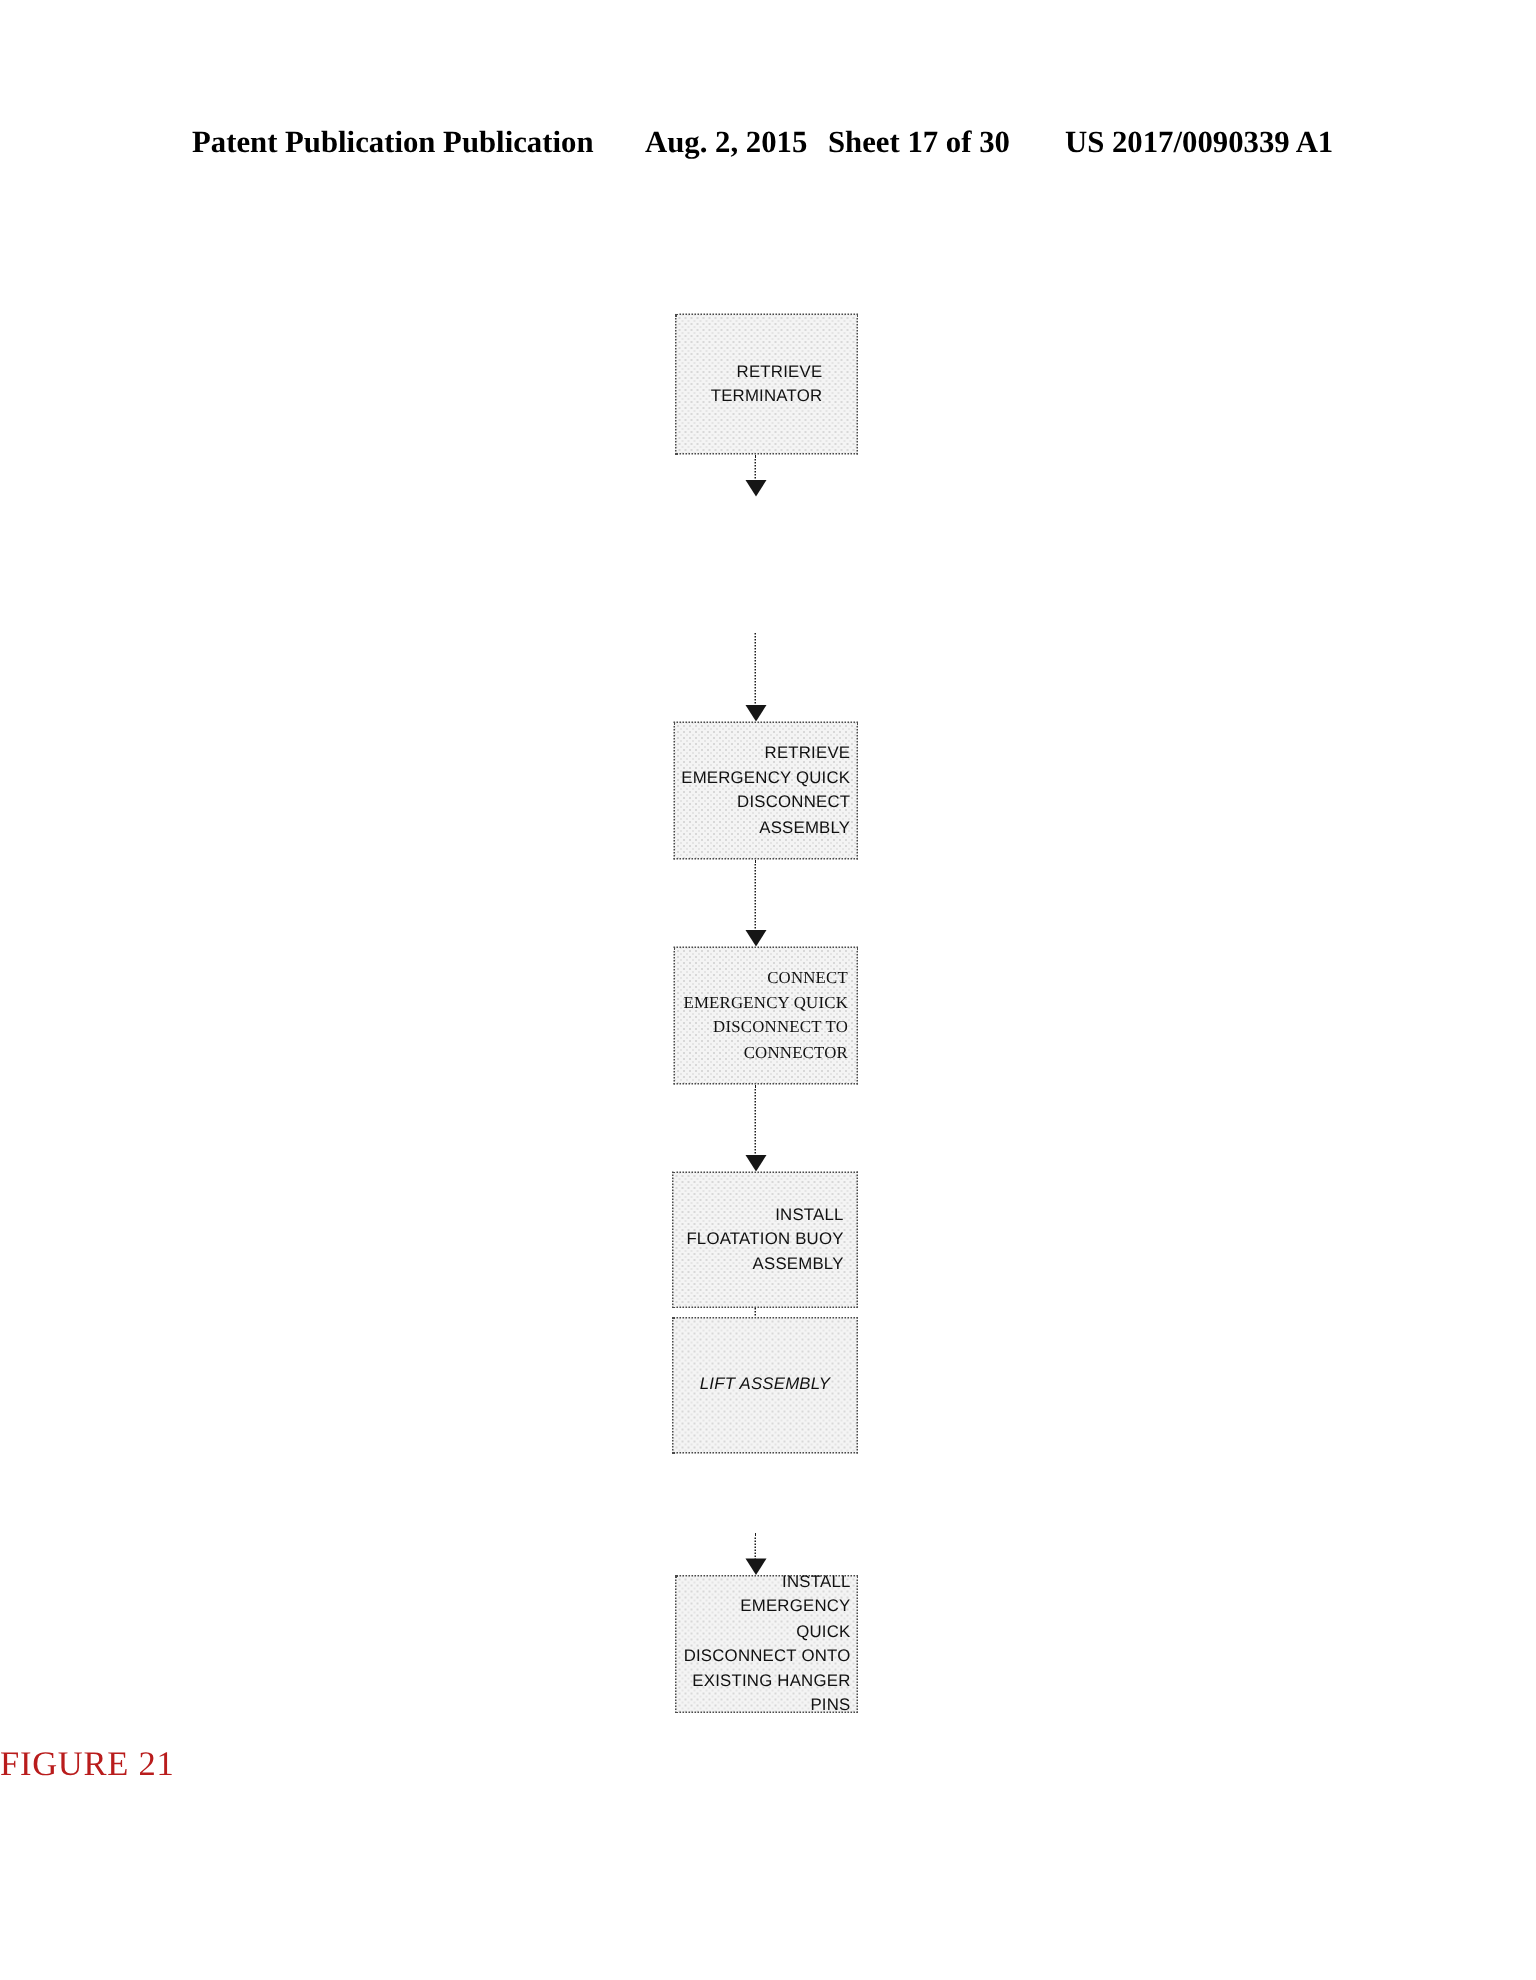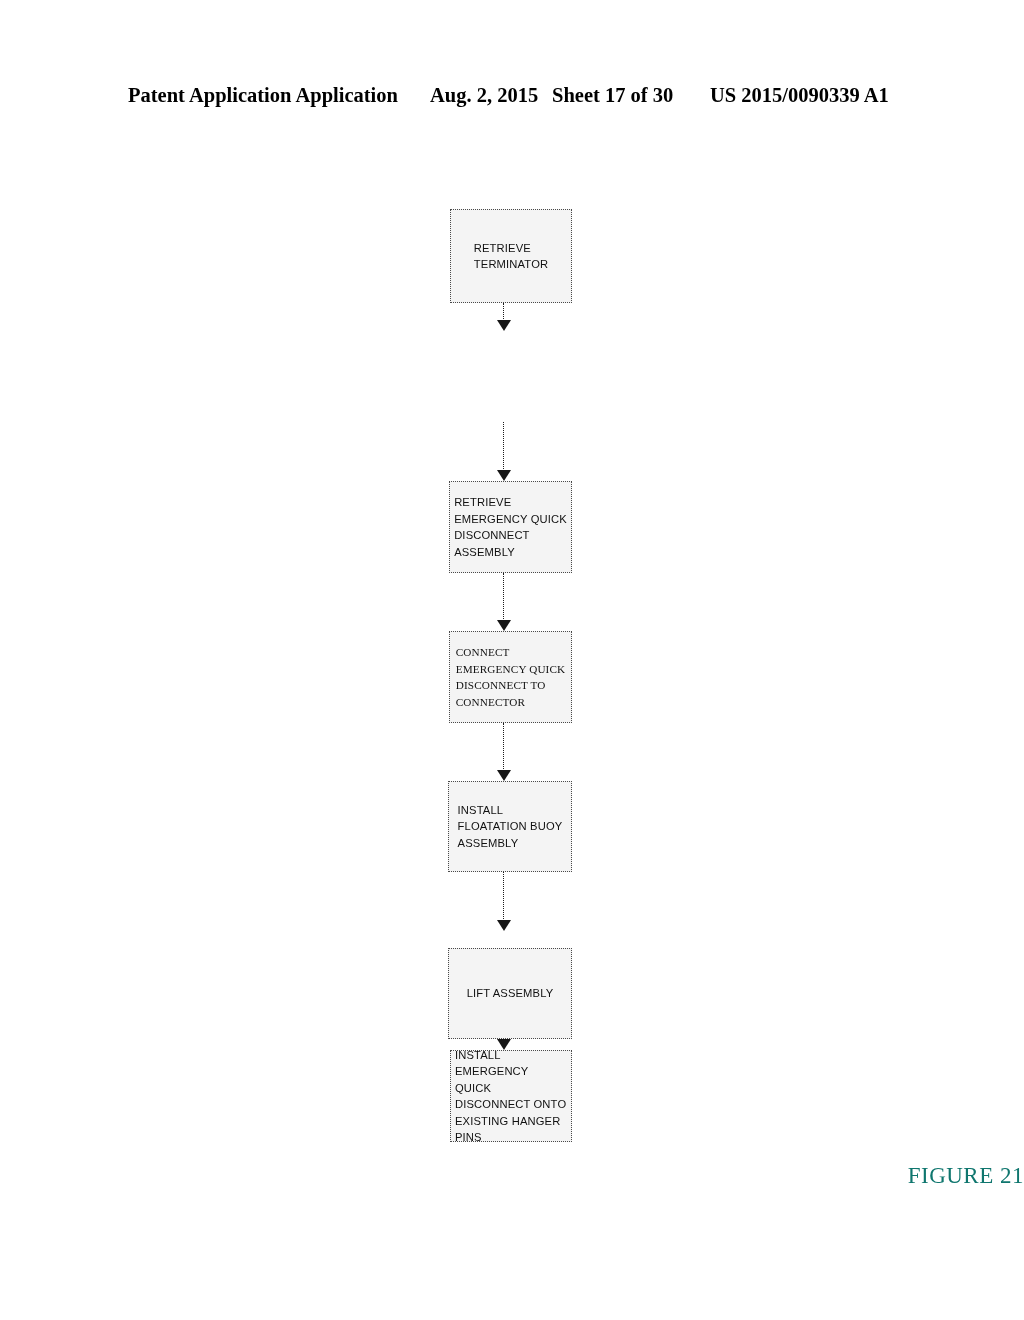--- a/index.html
+++ b/index.html
@@ -51,21 +51,21 @@
     border: 1px dotted #4a4a4a;
     background-color: #f4f4f4;
     background-image:
       radial-gradient(#d8d8d8 0.6px, transparent 0.7px),
       radial-gradient(#e4e4e4 0.6px, transparent 0.7px);
     background-size: 4px 4px, 4px 4px;
     background-position: 0 0, 2px 2px;
     display: flex;
     align-items: center;
     justify-content: center;
-    text-align: left;
+    text-align: right;
     color: #111111;
     font-family: "Liberation Sans", sans-serif;
     font-size: 11.2px;
     line-height: 16.5px;
     letter-spacing: 0.15px;
     white-space: pre-line;
     padding: 2px 4px;
   }
 
   .connector {
@@ -88,35 +88,35 @@
     border-right: 7px solid transparent;
     border-top: 11px solid #161616;
   }
 
   
   .figure-caption {
     position: absolute;
     left: 0;
     top: 1163px;
     width: 1024px;
-    text-align: right;
+    text-align: left;
     font-family: "Liberation Serif", serif;
     font-size: 23px;
     letter-spacing: 0.5px;
-    color: #0f766e;
+    color: #b91c1c;
   }
 </style>
 </head>
 <body>
 
 <div class="page-header">
-  <span class="hdr-pub">Patent Application Application</span>
+  <span class="hdr-pub">Patent Publication Publication</span>
   <span class="hdr-date">Aug. 2, 2015</span>
   <span class="hdr-sheet">Sheet 17 of 30</span>
-  <span class="hdr-number">US 2015/0090339 A1</span>
+  <span class="hdr-number">US 2017/0090339 A1</span>
 </div>
 
 <div class="flowchart" id="flowchart-root">
     <div class="connector" style="left: 497px; top: 303px; height: 28px;">
       <div class="stem" style="height: 18px;"></div>
       <div class="head" style="top: 17px;"></div>
     </div>
     <div class="connector" style="left: 497px; top: 422px; height: 59px;">
       <div class="stem" style="height: 49px;"></div>
       <div class="head" style="top: 48px;"></div>
@@ -143,21 +143,21 @@
 EMERGENCY QUICK
 DISCONNECT
 ASSEMBLY</div>
     <div class="node" style="left: 449px; top: 631px; width: 123px; height: 92px; font-family: Liberation Serif, serif;">CONNECT
 EMERGENCY QUICK
 DISCONNECT TO
 CONNECTOR</div>
     <div class="node" style="left: 448px; top: 781px; width: 124px; height: 91px;">INSTALL
 FLOATATION BUOY
 ASSEMBLY</div>
-    <div class="node" style="left: 448px; top: 948px; width: 124px; height: 91px;">LIFT ASSEMBLY</div>
+    <div class="node" style="left: 448px; top: 878px; width: 124px; height: 91px; font-style: italic;">LIFT ASSEMBLY</div>
     <div class="node" style="left: 450px; top: 1050px; width: 122px; height: 92px;">INSTALL
 EMERGENCY QUICK
 DISCONNECT ONTO
 EXISTING HANGER
 PINS</div>
   </div>
 
 <div class="figure-caption">FIGURE 21</div>
 
 </body></html>

